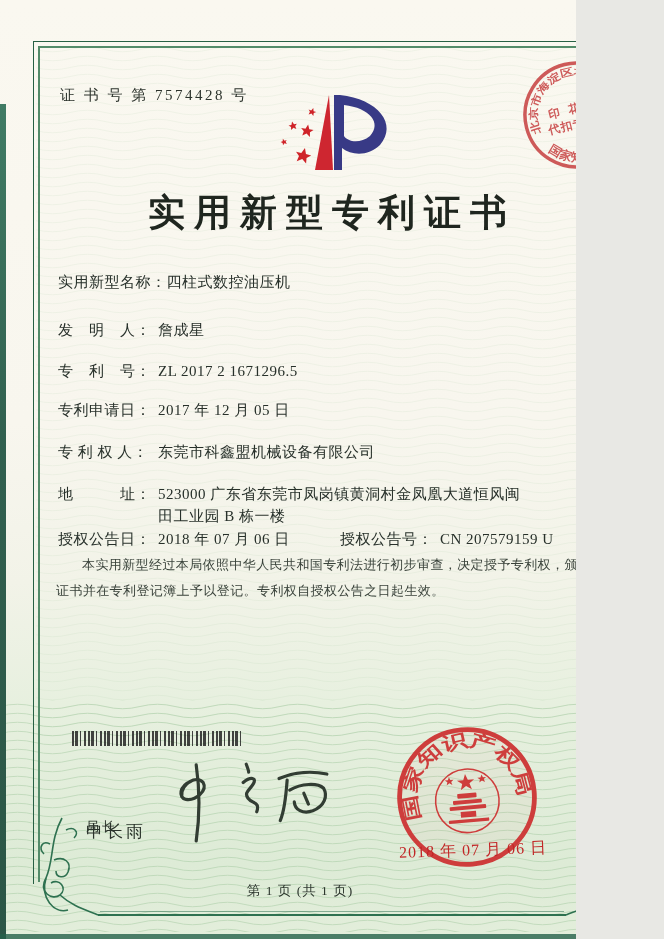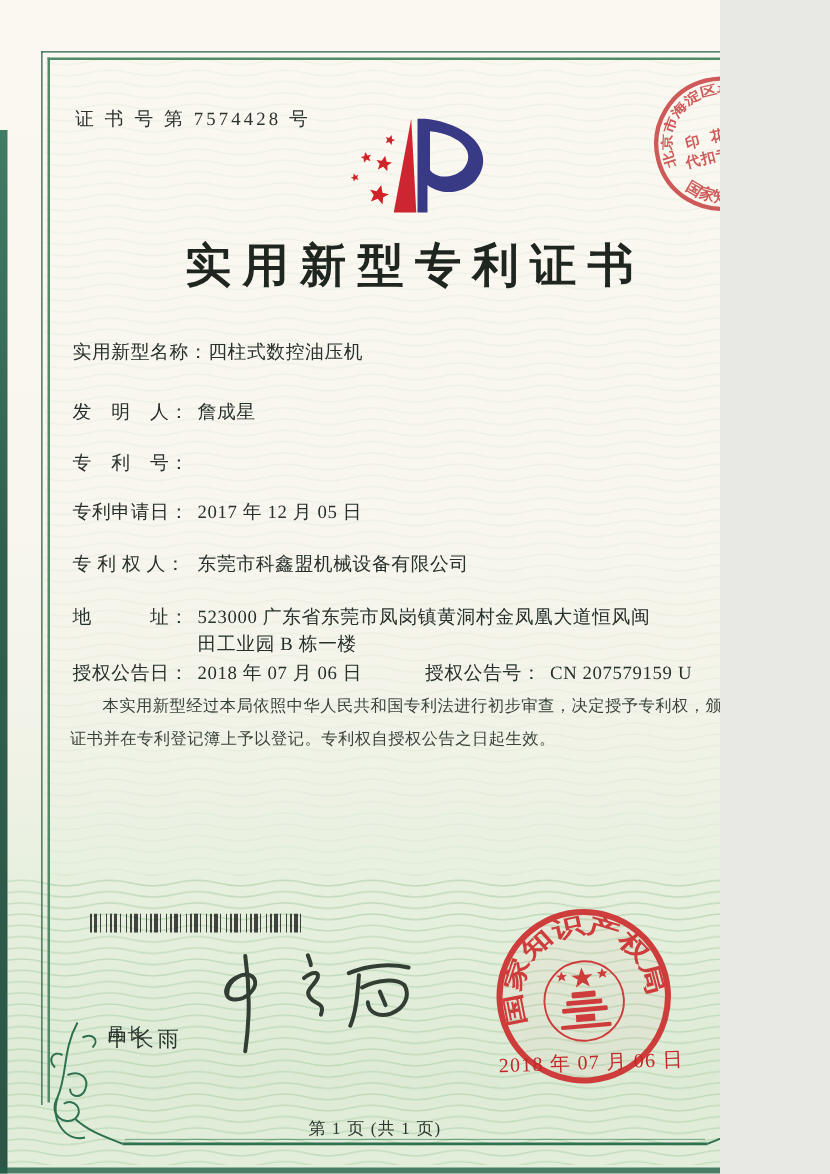--- a/index.html
+++ b/index.html
@@ -27,21 +27,21 @@
   .body-text{left:56px;top:552px;width:556px;font-size:13px;line-height:26px;color:#39423a;letter-spacing:.4px;}
   .body-text p{margin:0;text-indent:2em;}
   .barcode{left:72px;top:731px;width:172px;height:15px;opacity:.82;
     background:repeating-linear-gradient(90deg,#1d1d1d 0 1.5px,transparent 1.5px 3.5px,#1d1d1d 3.5px 6px,transparent 6px 8px,#1d1d1d 8px 9px,transparent 9px 12.5px,#1d1d1d 12.5px 14px,transparent 14px 16px);}
   .director-title{left:86px;top:818px;font-size:13px;color:#2a332b;letter-spacing:3px;font-family:Liberation Sans, sans-serif;}
   .director-name{left:86px;top:820px;font-size:17px;color:#2a332b;letter-spacing:3px;font-family:"Liberation Sans","DejaVu Sans",sans-serif;}
   .signature{left:152px;top:750px;transform:rotate(-3deg);}
   .seal{left:390px;top:720px;transform:rotate(-5deg);}
   .seal-date{left:399px;top:840px;width:160px;font-size:16px;color:#c22727;letter-spacing:1px;transform:rotate(-2deg);}
   .tax-stamp{left:512px;top:50px;transform:rotate(-14deg);}
-  .footer{left:0;top:882px;width:600px;text-align:center;font-size:13.5px;color:#2e372f;letter-spacing:1px;margin-top:12px;}
+  .footer{left:0;top:882px;width:600px;text-align:center;font-size:13.5px;color:#2e372f;letter-spacing:1px;}
   .logo{left:272px;top:86px;}
 </style>
 </head>
 <body>
 
 <div class="page">
 
   <svg class="abs" width="664" height="939" style="left:0;top:0;">
     <defs>
       <pattern id="wave" width="70" height="9" patternUnits="userSpaceOnUse">
@@ -99,20 +99,21 @@
   <div class="abs row r-name">
     <span class="lab">实用新型名称：</span>
     <span class="val">四柱式数控油压机</span>
   </div>
   <div class="abs row r-inv">
     <span class="lab">发　明　人：</span>
     <span class="val">詹成星</span>
   </div>
   <div class="abs row r-pno">
     <span class="lab">专　利　号：</span>
+    <span class="val">ZL 2017 2 1671296.5</span>
   </div>
   <div class="abs row r-fil">
     <span class="lab">专利申请日：</span>
     <span class="val">2017 年 12 月 05 日</span>
   </div>
   <div class="abs row r-pat">
     <span class="lab">专 利 权 人：</span>
     <span class="val">东莞市科鑫盟机械设备有限公司</span>
   </div>
   <div class="abs row r-adr">

